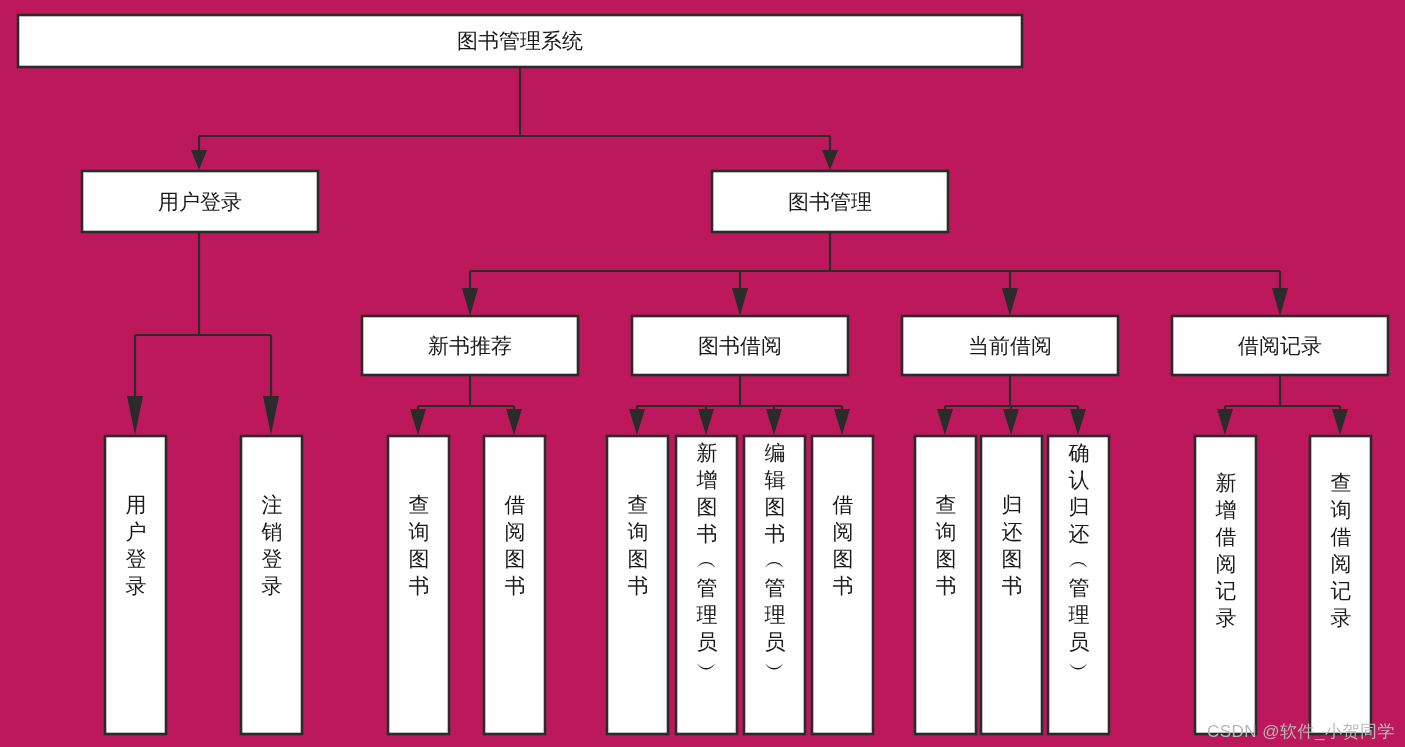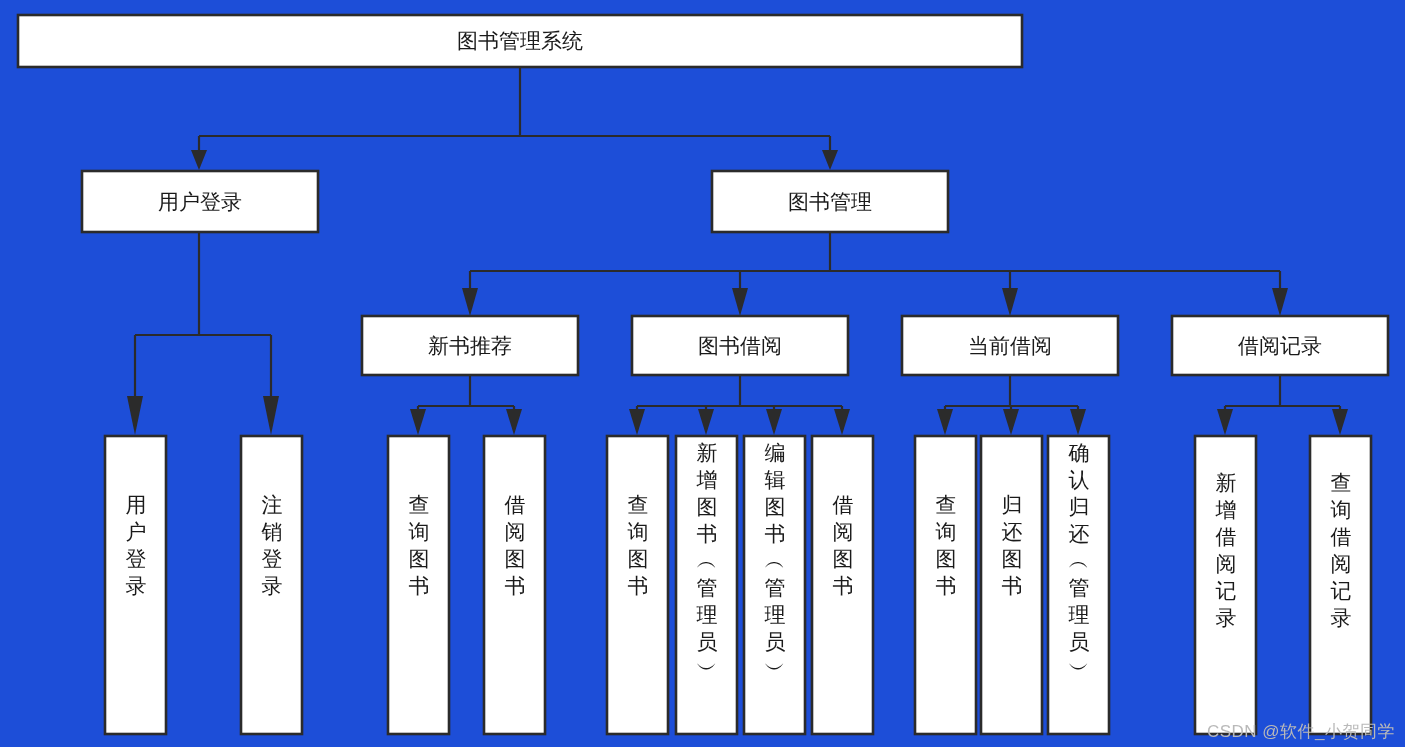--- a/index.html
+++ b/index.html
@@ -10,21 +10,21 @@
   body {
     width: 1405px;
     height: 747px;
     font-family: "Liberation Sans", "DejaVu Sans", sans-serif;
     overflow: hidden;
   }
   #diagram-root {
     position: relative;
     width: 1405px;
     height: 747px;
-    background: #1d4ed8;
+    background: #be185d;
   }
   svg#tree-svg {
     position: absolute;
     left: 0;
     top: 0;
     width: 1405px;
     height: 747px;
   }
   .node-box {
     fill: #ffffff;

